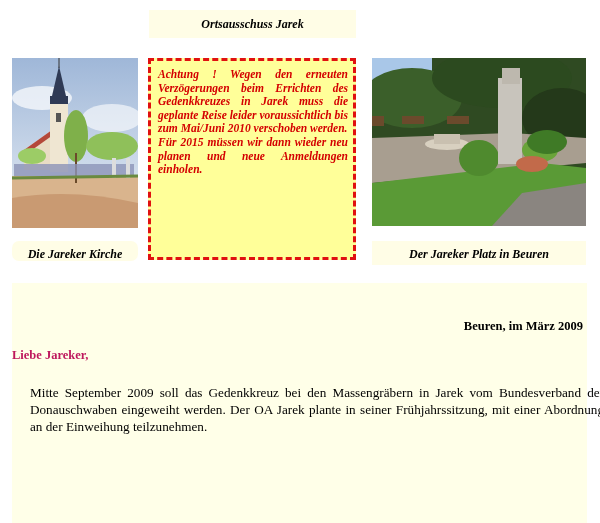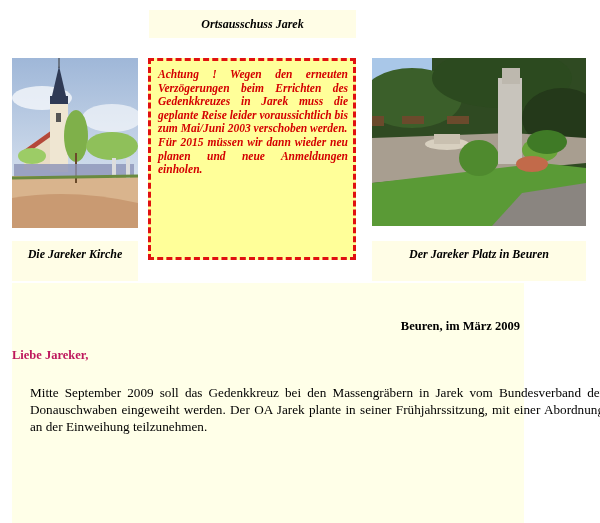--- a/index.html
+++ b/index.html
@@ -9,32 +9,32 @@
     background: #fffde6; text-align: center; line-height: 28px;
     font-style: italic; font-weight: bold; font-size: 12px; color: #000;
   }
   .photo { position: absolute; overflow: hidden; }
   .photo-left { left: 12px; top: 58px; width: 126px; height: 170px; }
   .photo-right { left: 372px; top: 58px; width: 214px; height: 168px; }
   .caption {
     position: absolute; background: #fffde6; text-align: center;
     font-style: italic; font-weight: bold; font-size: 12px; color: #000;
   }
-  .caption-left { left: 12px; top: 241px; width: 126px; height: 40px; line-height: 26px; }
-  .caption-right { left: 372px; top: 241px; width: 214px; height: 40px; line-height: 26px; }
+  .caption-left { left: 12px; top: 241px; width: 126px; height: 20px; line-height: 26px; border-radius: 7px; }
+  .caption-right { left: 372px; top: 241px; width: 214px; height: 24px; line-height: 26px; }
   .notice {
     position: absolute; left: 148px; top: 58px; width: 208px; height: 202px;
     background: #ffff99; border: 3px dashed #e01010; box-sizing: border-box;
     padding: 7px 5px 4px 7px;
     color: #d40000; font-style: italic; font-weight: bold; font-size: 11.5px;
     line-height: 13.6px; text-align: justify;
   }
   .notice p { margin: 0; }
   .letter {
-    position: absolute; left: 12px; top: 283px; width: 512px; height: 240px;
+    position: absolute; left: 12px; top: 283px; width: 575px; height: 240px;
     background: #ffffe8;
   }
   .date-line {
     position: absolute; right: 4px; top: 36px; font-weight: bold; font-size: 12.5px; color: #000;
   }
   .salutation { position: absolute; left: 0; top: 65px; font-weight: bold; font-size: 12.5px; color: #be185d; }
   .para {
     position: absolute; left: 18px; width: 574px; font-size: 13.2px; line-height: 17px;
     text-align: justify; color: #000; margin: 0;
   }
@@ -76,21 +76,21 @@
     <ellipse cx="20" cy="98" rx="14" ry="8" fill="#9ccc66"></ellipse>
 
     <rect x="2" y="106" width="120" height="12" fill="#8c93b8" opacity="0.8"></rect>
     <rect x="100" y="100" width="4" height="20" fill="#ddd"></rect>
     <rect x="114" y="100" width="4" height="20" fill="#ddd"></rect>
     <path d="M0 120 L126 118" stroke="#6a8a40" stroke-width="3"></path>
   </svg>
 </div>
 
 <div class="notice">
-  <p>Achtung ! Wegen den erneuten Verzögerungen beim Errichten des Gedenkkreuzes in Jarek muss die geplante Reise leider voraussichtlich bis zum Mai/Juni 2003 verschoben werden.</p>
+  <p>Achtung ! Wegen den erneuten Verzögerungen beim Errichten des Gedenkkreuzes in Jarek muss die geplante Reise leider voraussichtlich bis zum Mai/Juni 2010 verschoben werden.</p>
   <p>Für 2015 müssen wir dann wieder neu planen und neue Anmeldungen einholen.</p>
 </div>
 
 <div class="photo photo-right">
   <svg width="214" height="168" viewBox="0 0 214 168" xmlns="http://www.w3.org/2000/svg">
     <rect width="214" height="168" fill="#2f4a22"></rect>
     <rect width="60" height="30" fill="#a9c7e8"></rect>
     <ellipse cx="40" cy="40" rx="50" ry="30" fill="#3b5f2a"></ellipse>
     <ellipse cx="130" cy="20" rx="70" ry="30" fill="#2c4a1f"></ellipse>
     <ellipse cx="190" cy="60" rx="40" ry="30" fill="#24391a"></ellipse>

